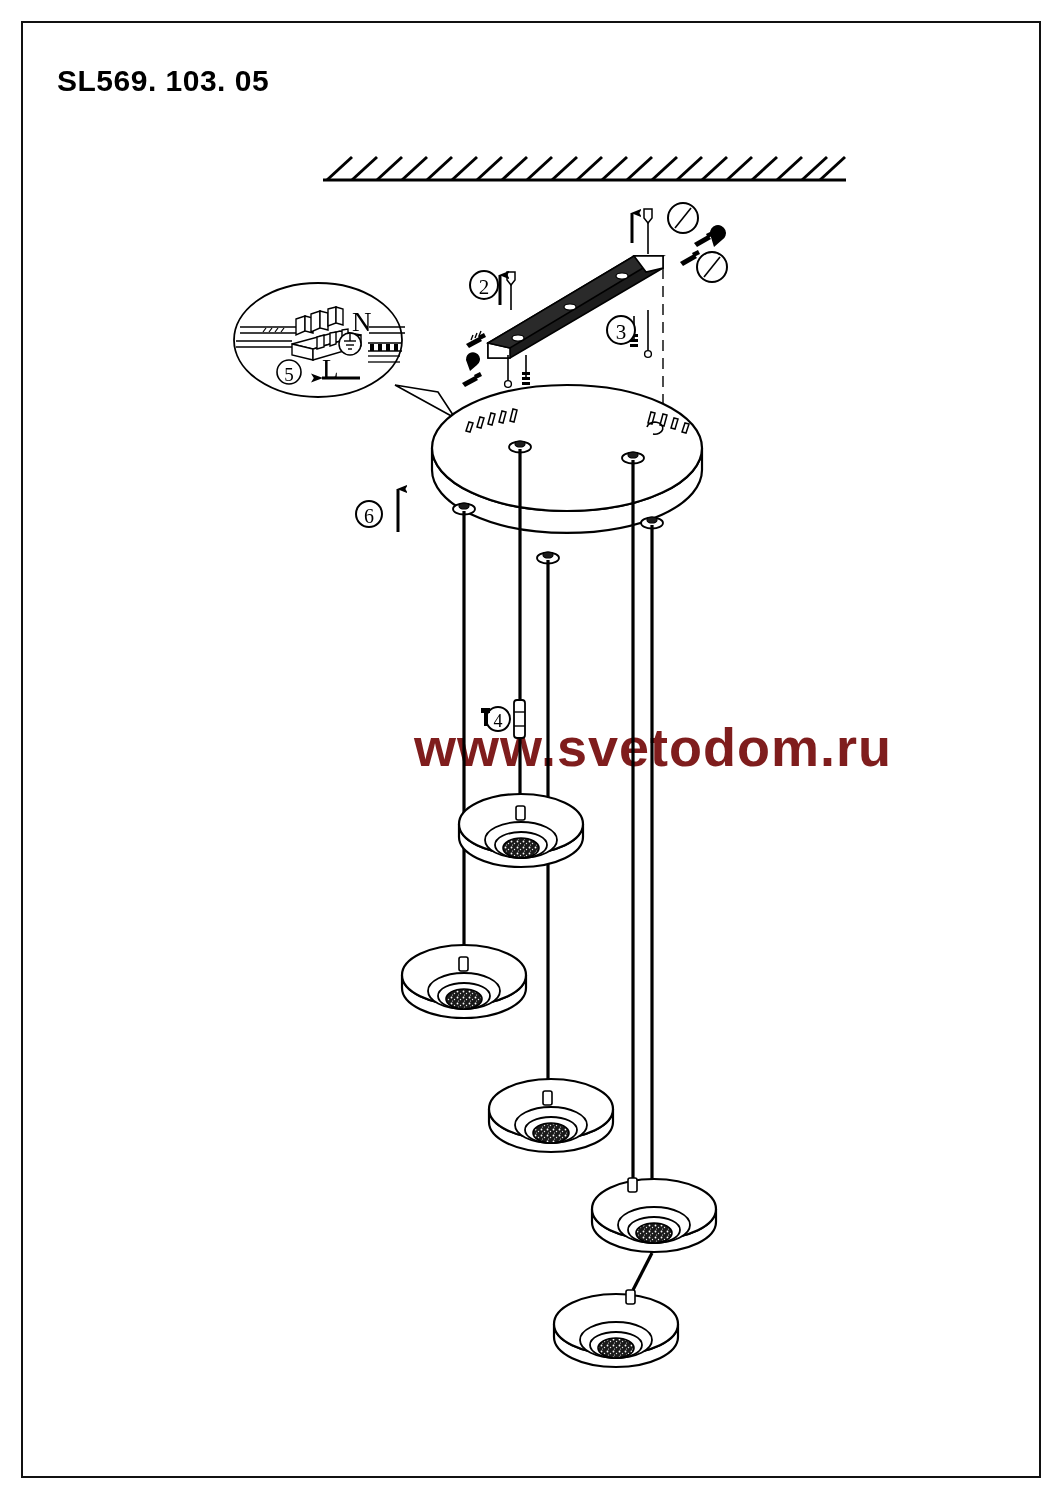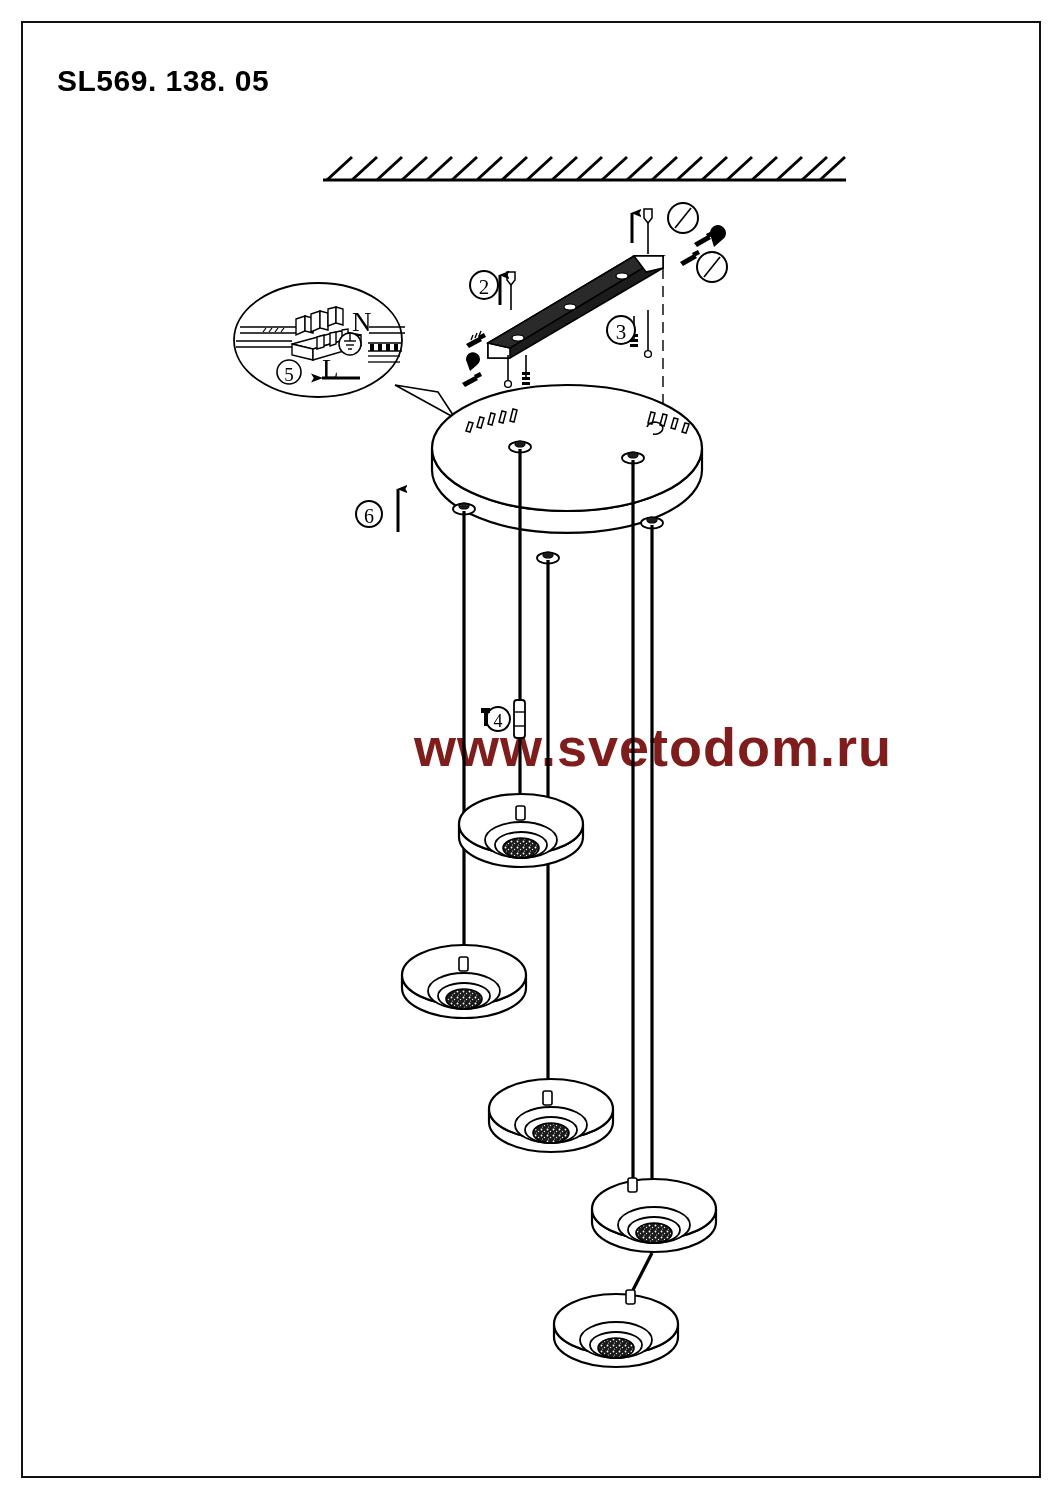--- a/index.html
+++ b/index.html
@@ -63,21 +63,21 @@
     height: 1500px;
   }
 </style>
 </head>
 <body>
 
 <div id="sheet">
 
   <div id="page-frame"></div>
 
-  <div id="model-code">SL569. 138. 05</div>
+  <div id="model-code">SL569. 103. 05</div>
 
   <div id="watermark">www.svetodom.ru</div>
 
   <svg id="drawing" viewBox="0 0 1060 1500" xmlns="http://www.w3.org/2000/svg">
     <defs>
       <pattern id="speckle" width="6" height="6" patternUnits="userSpaceOnUse">
         <rect width="6" height="6" fill="#1a1a1a"></rect>
         <circle cx="1.5" cy="1.5" r="0.9" fill="#ffffff"></circle>
         <circle cx="4.5" cy="3.5" r="0.7" fill="#e8e8e8"></circle>
         <circle cx="2.5" cy="5" r="0.6" fill="#d8d8d8"></circle>

